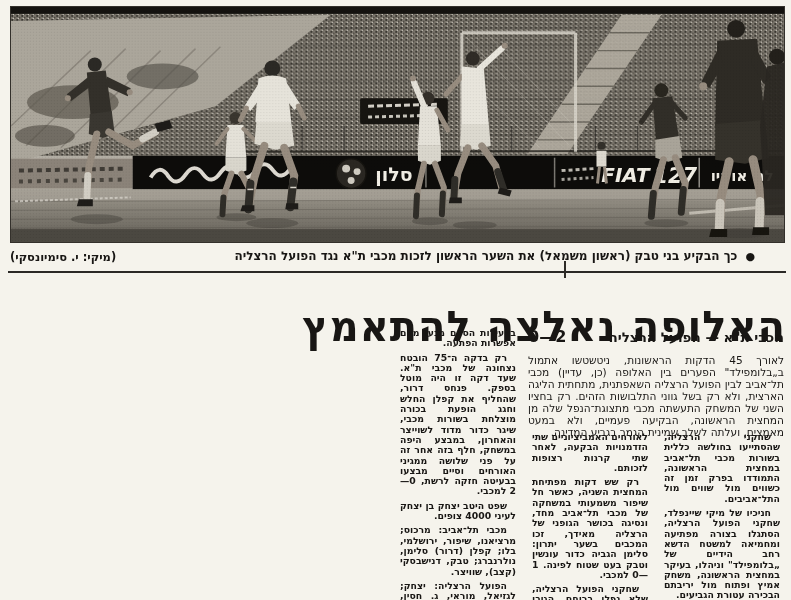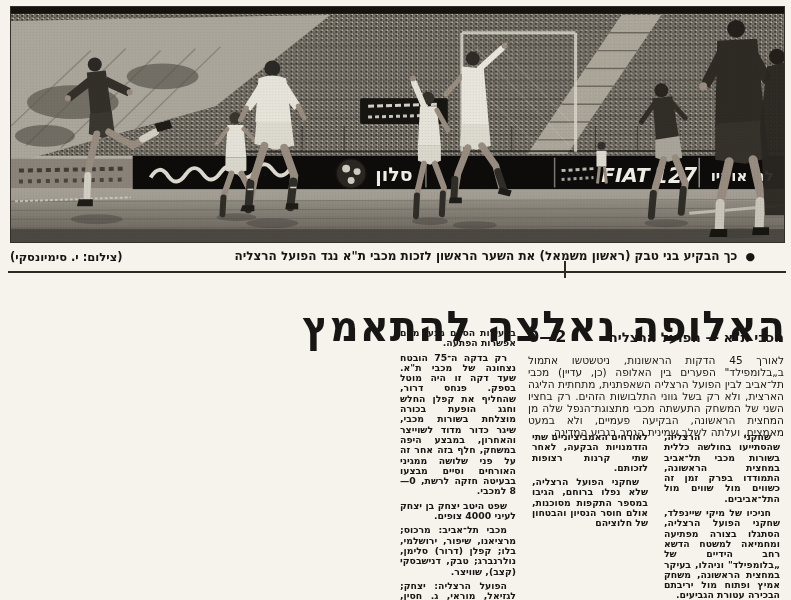--- a/index.html
+++ b/index.html
@@ -319,21 +319,21 @@
     </g>
 
     <rect x="0" y="0" width="775" height="237" fill="url(#ht)"></rect>
   </svg>
 </div>
 
 <div class="caption-row">
   <span class="caption-bullet">●</span>
   <span>כך הבקיע בני טבק (ראשון משמאל) את השער הראשון לזכות מכבי ת"א נגד הפועל הרצליה</span>
 </div>
-<div class="photo-credit">(צילום: י. סימיונסקי)</div>
+<div class="photo-credit">(מיקי: י. סימיונסקי)</div>
 <div class="caption-rule"></div>
 <div class="stray-mark"></div>
 
 <div class="article">
   <h1 class="headline">האלופה נאלצה להתאמץ</h1>
 
   <div class="subhead">
     <span>מכבי ת"א — הפועל הרצליה</span>
     <span class="score" dir="ltr">0—2</span>
   </div>
@@ -341,23 +341,24 @@
   <p class="lead">לאורך 45 הדקות הראשונות, ניטשטשו אתמול ב„בלומפילד" הפערים בין האלופה (כן, עדיין) מכבי תל־אביב לבין הפועל הרצליה השאפתנית, מתחתית הליגה הארצית, ולא רק בשל גווני התלבושות הזהים. רק בחציו השני של המשחק התעשתה מכבי מתצוגת־הנפל שלה מן המחצית הראשונה, הבקיעה פעמיים, ולא במעט מאמצים, ועלתה לשלב שמינית הגמר בגביע המדינה.</p>
 
   <div class="col col-right">
     <p>שחקני הרצליה, שהסתייעו בחולשה כללית בשורות מכבי תל־אביב במחצית הראשונה, התמודדו בפרק זמן זה כשווים מול שווים מול התל־אביבים.</p>
     <p>חניכיו של מיקי שיינפלד, שחקני הפועל הרצליה, הסתגלו בצורה מפתיעה ומחמיאה למשטח הדשא רחב הידיים של „בלומפילד" וניהלו, בעיקר במחצית הראשונה, משחק אמיץ ופתוח מול יריבתם הבכירה עטורת הגביעים.</p>
     <p>במהלך 45 הדקות הראשונות, כמעט שלא הגיעו שחקני מכבי לכלל סיכון ממשי של שער האורחים. מנגד, ניתנו</p>
   </div>
 
   <div class="col col-middle">
     <p class="noindent">לאורחים האמביציוניים שתי הזדמנויות הבקעה, לאחר שתי קרנות רצופות לזכותם.</p>
+    <p>רק שש דקות מפתיחת המחצית השניה, כאשר חל שיפור משמעותי במשחקה של מכבי תל־אביב מחד, ונסיגה בכושר הגופני של הרצליה מאידך, זכו המכבים בשער יתרון: סלימן הגביה כדור עונשין וטבק בעט שטוח לפינה. 1—0 למכבי.</p>
     <p>שחקני הפועל הרצליה, שלא נפלו ברוחם, הגיבו במספר התקפות מסוכנות, אולם חוסר הנסיון והבטחון של חלוציהם</p>
   </div>
 
   <div class="col col-left">
     <p class="noindent">בפעילות הסיום מנעו מהם אפשרות הפתעה.</p>
-    <p>רק בדקה ה־75 הובטח נצחונה של מכבי ת"א. שעד דקה זו היה מוטל בספק. פנחס דרור, שהחליף את קפלן החלש וחגג הופעת בכורה מוצלחת בשורות מכבי, שיגר כדור מדוד לשוייצר והאחרון, במבצע היפה במשחק, חלף בזה אחר זה על פני שלושה ממגיני האורחים וסיים מבצעו בבעיטה חזקה לרשת, 0—8 למכבי.</p>
+    <p>רק בדקה ה־75 הובטח נצחונה של מכבי ת"א. שעד דקה זו היה מוטל בספק. פנחס דרור, שהחליף את קפלן החלש וחגג הופעת בכורה מוצלחת בשורות מכבי, שיגר כדור מדוד לשוייצר והאחרון, במבצע היפה במשחק, חלף בזה אחר זה על פני שלושה ממגיני האורחים וסיים מבצעו בבעיטה חזקה לרשת, 0—2 למכבי.</p>
     <p>שפט היטב יצחק בן יצחק לעיני 4000 צופים.</p>
     <p>מכבי תל־אביב: מרכוס; מרציאנו, שיפור, ירושלמי, בלו; קפלן (דרור) סלימן, נולרנברג; טבק, דנישבסקי (קצב), שוויצר.</p>
     <p>הפועל הרצליה: יצחק; לגזיאל, מוראי, ג. חסין, מטרול; עצרוני, גרנית, סיידון; ש. לגזיאל, (ועקנין), דבש, אייכנר (צ. חסין).</p>
   </div>
 </div>
 
 </body></html>

